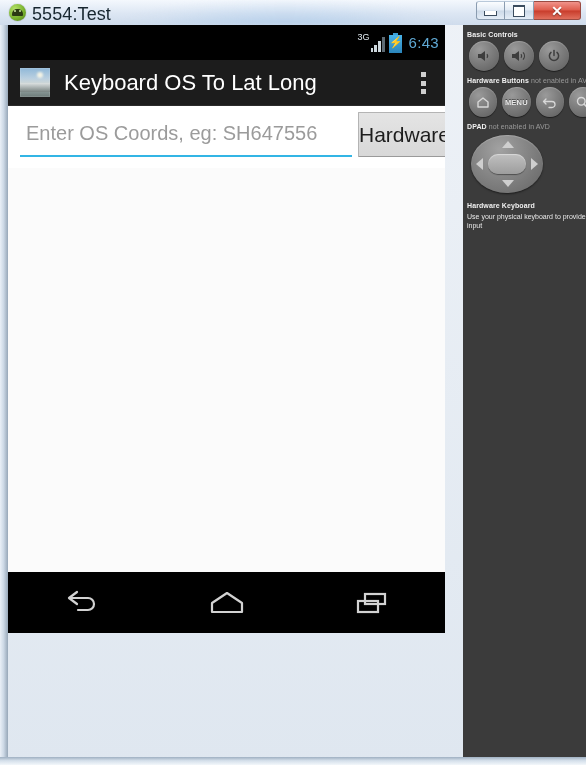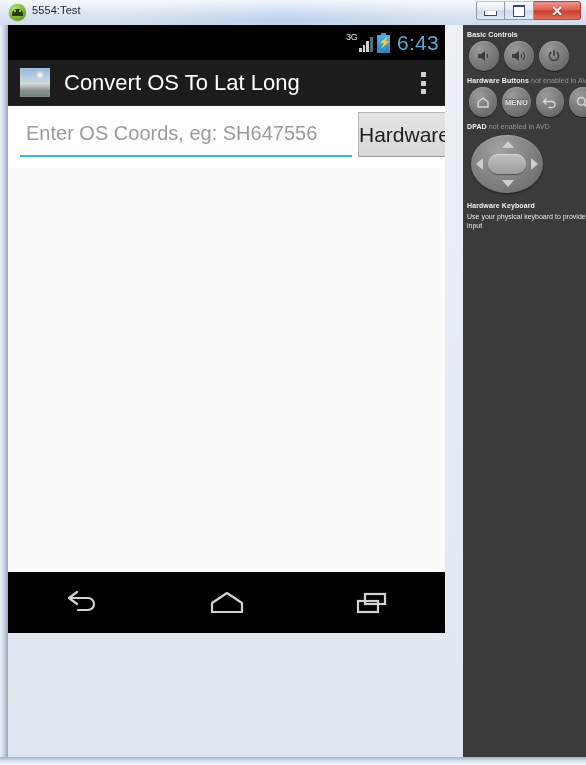--- a/index.html
+++ b/index.html
@@ -60,21 +60,21 @@
     top: 1px;
     width: 2px; height: 2px;
     border-radius: 50%;
     background: #cfe8a0;
   }
   #app-title-icon .bot-eye-l { left: 2px; }
   #app-title-icon .bot-eye-r { left: 7px; }
   #window-title-text {
     position: absolute;
     left: 32px; top: 4px;
-    font-size: 11px;
+    font-size: 18px;
     color: #17262f;
     letter-spacing: .1px;
     white-space: nowrap;
   }
 
   
   #window-buttons {
     position: absolute;
     right: 5px; top: 1px;
     display: flex;
@@ -228,21 +228,21 @@
     line-height: 10px;
   }
   #battery-icon .bolt::before {
     content: "\26A1";
     position: absolute;
     left: -3px; top: -1px;
     font-size: 11px;
     color: #f0faff;
   }
   #status-clock {
-    font-size: 21px;
+    font-size: 15px;
     color: #5fa8d3;
     line-height: 23px;
     letter-spacing: .3px;
     padding-right: 2px;
   }
 
   
   #action-bar {
     position: absolute;
     left: 0; top: 35px;
@@ -519,21 +519,21 @@
 
           <div id="status-clock">6:43</div>
         </div>
       </div>
 
       <div id="action-bar">
         <div id="app-icon">
           <span class="icon-sun"></span>
           <span class="icon-ridge"></span>
         </div>
-        <div id="action-bar-title">Convert OS To Lat Long</div>
+        <div id="action-bar-title">Keyboard OS To Lat Long</div>
         <div id="overflow-menu">
           <span></span>
             <span></span>
             <span></span>
         </div>
       </div>
 
       <div id="input-row">
         <input id="os-coords-input" type="text" placeholder="Enter OS Coords, eg: SH647556" style="">
         <button id="convert-button">Hardware</button>

